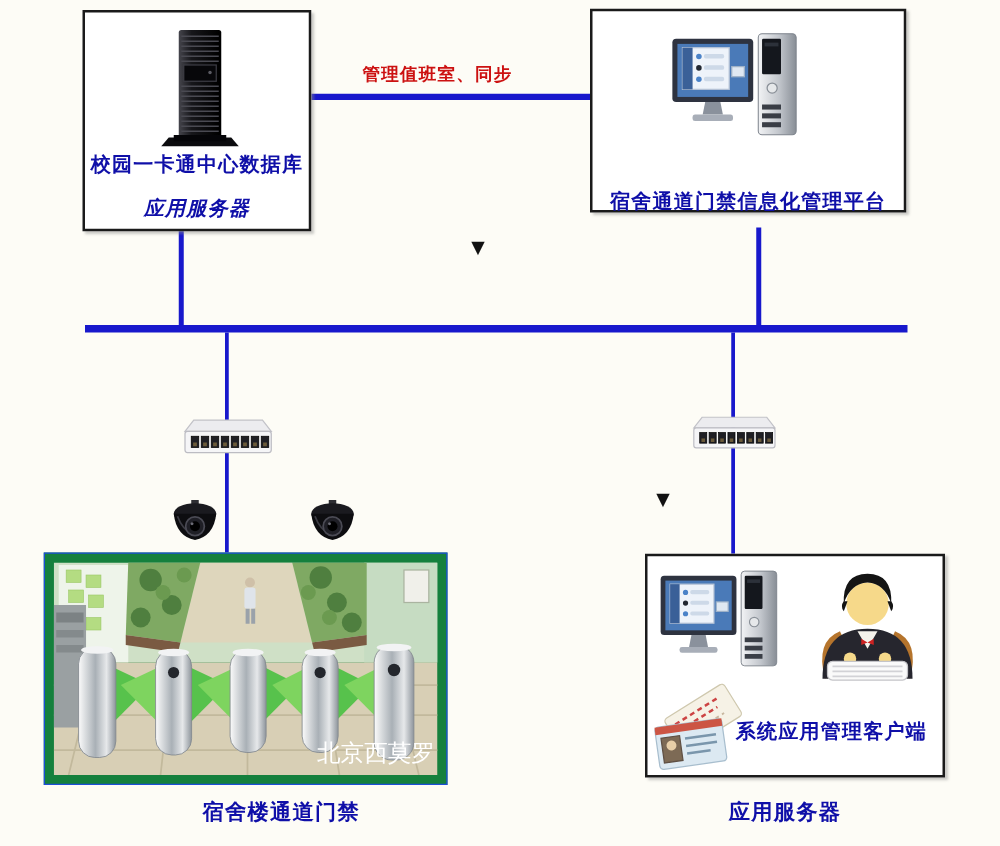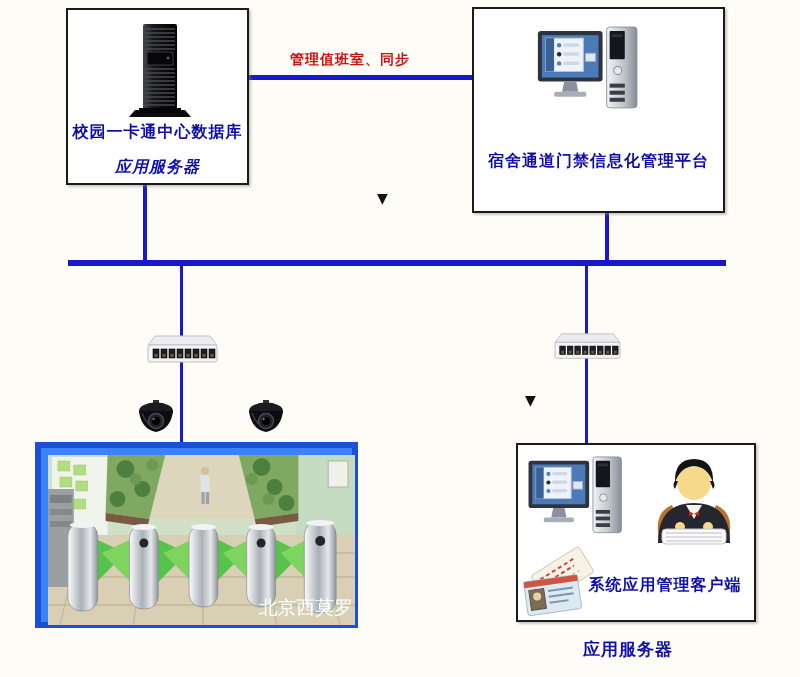--- a/index.html
+++ b/index.html
@@ -35,22 +35,22 @@
   }
   .h-line,.v-line{position:absolute;background:#1818cc;}
   .arrow-glyph{
     position:absolute;
     color:#111111;
     font-size:14px;
     line-height:14px;
   }
   .photo-frame{
     position:absolute;
-    background:#3b82f6;
-    border:6px solid #1d4ed8;
+    background:#15803d;
+    border:1px solid #1d4ed8;
     padding:7px;
     box-sizing:border-box;
   }
   .photo-frame svg{display:block;}
   .icon-wrap{position:absolute;line-height:0;}
 </style>
 </head>
 <body>
 
 <div id="stage">
@@ -79,21 +79,21 @@
         <circle cx="45" cy="36" r="1.4" fill="#5a5a62"></circle>
         <rect x="16" y="86" width="42" height="5" fill="#050508"></rect>
       </svg>
     </div>
     <div class="blue-label abs" style="left:0;top:112px;width:100%;font-size:16px;">校园一卡通中心数据库</div>
     <div class="blue-label abs" style="left:0;top:147px;width:100%;font-size:16px;font-style:italic;">应用服务器</div>
   </div>
 
   <div class="red-label abs" style="left:280px;top:51px;width:140px;font-size:14px;">管理值班室、同步</div>
 
-  <div class="node-box" style="left:472px;top:7px;width:253px;height:206px;">
+  <div class="node-box" style="left:472px;top:7px;width:253px;height:163px;">
     <div class="icon-wrap" style="left:62px;top:16px;">
       <svg width="120" height="96" viewBox="0 0 115 95">
         <defs>
           <linearGradient id="pc1t" x1="0" y1="0" x2="1" y2="0">
             <stop offset="0" stop-color="#f2f3f5"></stop>
               <stop offset="0.55" stop-color="#c2c6cc"></stop>
               <stop offset="1" stop-color="#888e96"></stop>
           </linearGradient>
         </defs>
         <rect x="0" y="6" width="64" height="50" rx="3" fill="#2e3340"></rect>
@@ -263,20 +263,21 @@
         <ellipse cx="214.5" cy="72" rx="12.5" ry="3" fill="#f2f3f4"></ellipse>
         <ellipse cx="274" cy="68" rx="14" ry="3" fill="#f2f3f4"></ellipse>
         <circle cx="96.5" cy="88" r="4.5" fill="#23262c"></circle>
           <circle cx="214.5" cy="88" r="4.5" fill="#23262c"></circle>
           <circle cx="274" cy="86" r="5" fill="#23262c"></circle>
       </g>
 
       <text x="212" y="159" font-size="19" fill="#ffffff">北京西莫罗</text>
     </svg>
   </div>
+  <div class="blue-label abs" style="left:110px;top:638px;width:230px;font-size:17px;">宿舍楼通道门禁</div>
 
   <div class="icon-wrap" style="left:551px;top:331px;">
     <svg width="74" height="32" viewBox="0 0 78 34">
       <polygon points="11,3 66,3 73,12 4,12" fill="#ececef" stroke="#c2c2c8" stroke-width="1"></polygon>
       <rect x="4" y="12" width="69" height="17" rx="2" fill="#f5f5f7" stroke="#bcbcc3" stroke-width="1"></rect>
       <g fill="#1e1e24" stroke="#000000" stroke-width="0.6">
         <rect x="9" y="16" width="6" height="9"></rect>
           <rect x="17" y="16" width="6" height="9"></rect>
         <rect x="25" y="16" width="6" height="9"></rect>
           <rect x="33" y="16" width="6" height="9"></rect>

